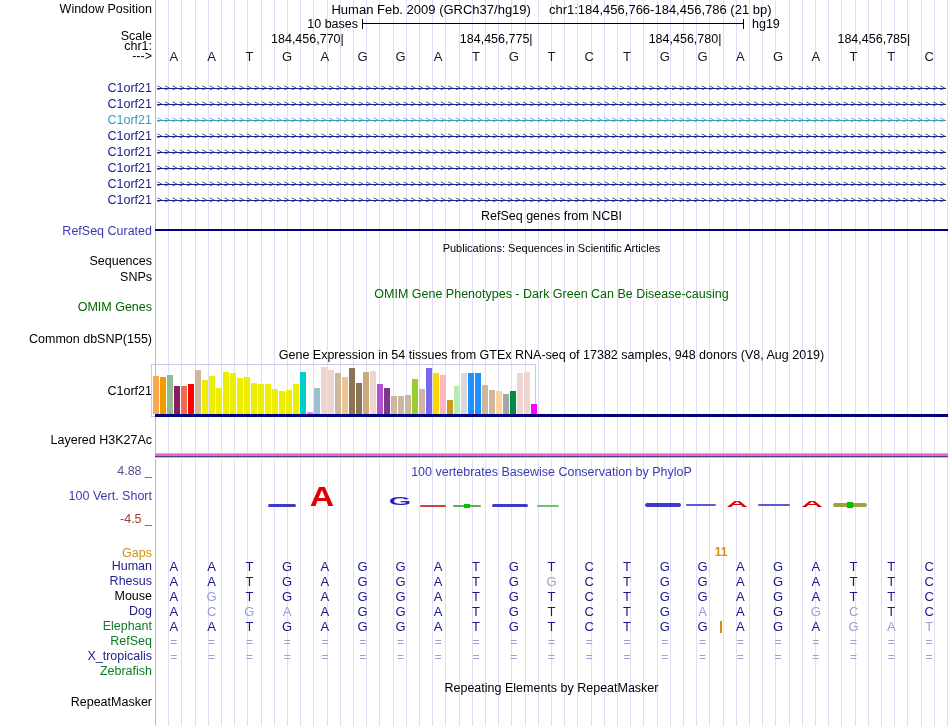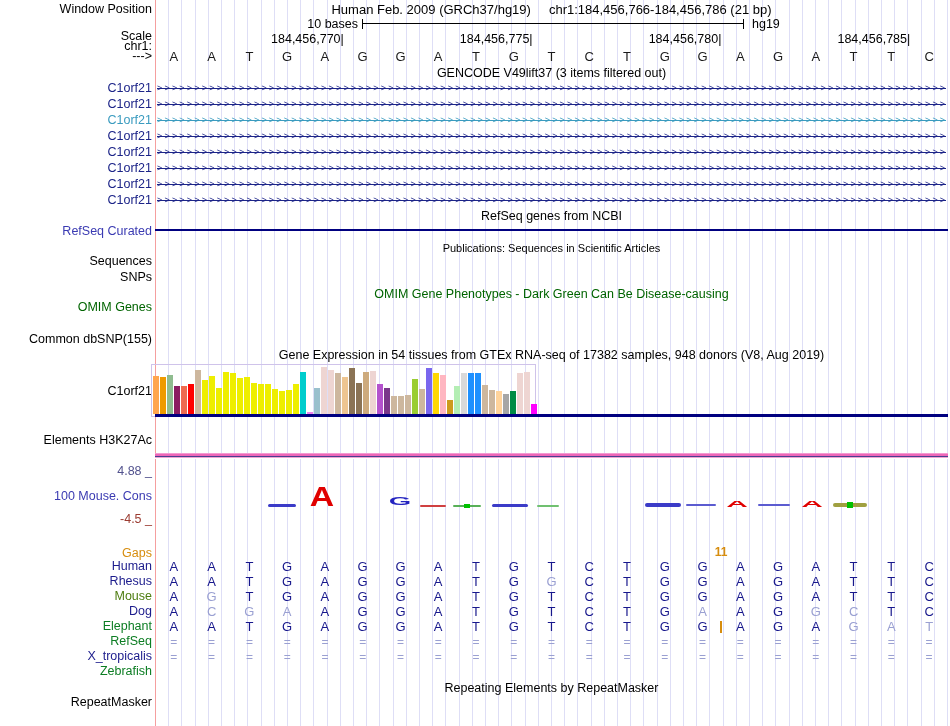--- a/index.html
+++ b/index.html
@@ -81,21 +81,20 @@
       <div class="base" style="left: 645.905px; width: 37.7619px;">G</div>
       <div class="base" style="left: 683.667px; width: 37.7619px;">G</div>
       <div class="base" style="left: 721.429px; width: 37.7619px;">A</div>
       <div class="base" style="left: 759.19px; width: 37.7619px;">G</div>
       <div class="base" style="left: 796.952px; width: 37.7619px;">A</div>
       <div class="base" style="left: 834.714px; width: 37.7619px;">T</div>
       <div class="base" style="left: 872.476px; width: 37.7619px;">T</div>
       <div class="base" style="left: 910.238px; width: 37.7619px;">C</div>
     </div>
 
-  <div class="ctitle" style="top:67px">GENCODE V49lift37 (3 items filtered out)</div>
   <div id="gene-rows">
       <div class="lbl" style="top: 82px; color: rgb(28, 36, 136);">C1orf21</div>
       <div class="generow" style="top: 82px; color: rgb(28, 36, 136); background-image: linear-gradient(transparent 6px, rgb(28, 36, 136) 6px, rgb(28, 36, 136) 7px, transparent 7px);">&gt;&gt;&gt;&gt;&gt;&gt;&gt;&gt;&gt;&gt;&gt;&gt;&gt;&gt;&gt;&gt;&gt;&gt;&gt;&gt;&gt;&gt;&gt;&gt;&gt;&gt;&gt;&gt;&gt;&gt;&gt;&gt;&gt;&gt;&gt;&gt;&gt;&gt;&gt;&gt;&gt;&gt;&gt;&gt;&gt;&gt;&gt;&gt;&gt;&gt;&gt;&gt;&gt;&gt;&gt;&gt;&gt;&gt;&gt;&gt;&gt;&gt;&gt;&gt;&gt;&gt;&gt;&gt;&gt;&gt;&gt;&gt;&gt;&gt;&gt;&gt;&gt;&gt;&gt;&gt;&gt;&gt;&gt;&gt;&gt;&gt;&gt;&gt;&gt;&gt;&gt;&gt;&gt;&gt;&gt;&gt;&gt;&gt;&gt;&gt;&gt;&gt;&gt;&gt;&gt;&gt;&gt;&gt;&gt;&gt;</div>
       <div class="lbl" style="top: 98px; color: rgb(28, 36, 136);">C1orf21</div>
       <div class="generow" style="top: 98px; color: rgb(28, 36, 136); background-image: linear-gradient(transparent 6px, rgb(28, 36, 136) 6px, rgb(28, 36, 136) 7px, transparent 7px);">&gt;&gt;&gt;&gt;&gt;&gt;&gt;&gt;&gt;&gt;&gt;&gt;&gt;&gt;&gt;&gt;&gt;&gt;&gt;&gt;&gt;&gt;&gt;&gt;&gt;&gt;&gt;&gt;&gt;&gt;&gt;&gt;&gt;&gt;&gt;&gt;&gt;&gt;&gt;&gt;&gt;&gt;&gt;&gt;&gt;&gt;&gt;&gt;&gt;&gt;&gt;&gt;&gt;&gt;&gt;&gt;&gt;&gt;&gt;&gt;&gt;&gt;&gt;&gt;&gt;&gt;&gt;&gt;&gt;&gt;&gt;&gt;&gt;&gt;&gt;&gt;&gt;&gt;&gt;&gt;&gt;&gt;&gt;&gt;&gt;&gt;&gt;&gt;&gt;&gt;&gt;&gt;&gt;&gt;&gt;&gt;&gt;&gt;&gt;&gt;&gt;&gt;&gt;&gt;&gt;&gt;&gt;&gt;&gt;&gt;</div>
       <div class="lbl" style="top: 114px; color: rgb(58, 155, 191);">C1orf21</div>
       <div class="generow" style="top: 114px; color: rgb(58, 155, 191); background-image: linear-gradient(transparent 6px, rgb(58, 155, 191) 6px, rgb(58, 155, 191) 7px, transparent 7px);">&gt;&gt;&gt;&gt;&gt;&gt;&gt;&gt;&gt;&gt;&gt;&gt;&gt;&gt;&gt;&gt;&gt;&gt;&gt;&gt;&gt;&gt;&gt;&gt;&gt;&gt;&gt;&gt;&gt;&gt;&gt;&gt;&gt;&gt;&gt;&gt;&gt;&gt;&gt;&gt;&gt;&gt;&gt;&gt;&gt;&gt;&gt;&gt;&gt;&gt;&gt;&gt;&gt;&gt;&gt;&gt;&gt;&gt;&gt;&gt;&gt;&gt;&gt;&gt;&gt;&gt;&gt;&gt;&gt;&gt;&gt;&gt;&gt;&gt;&gt;&gt;&gt;&gt;&gt;&gt;&gt;&gt;&gt;&gt;&gt;&gt;&gt;&gt;&gt;&gt;&gt;&gt;&gt;&gt;&gt;&gt;&gt;&gt;&gt;&gt;&gt;&gt;&gt;&gt;&gt;&gt;&gt;&gt;&gt;&gt;</div>
       <div class="lbl" style="top: 130px; color: rgb(28, 36, 136);">C1orf21</div>
       <div class="generow" style="top: 130px; color: rgb(28, 36, 136); background-image: linear-gradient(transparent 6px, rgb(28, 36, 136) 6px, rgb(28, 36, 136) 7px, transparent 7px);">&gt;&gt;&gt;&gt;&gt;&gt;&gt;&gt;&gt;&gt;&gt;&gt;&gt;&gt;&gt;&gt;&gt;&gt;&gt;&gt;&gt;&gt;&gt;&gt;&gt;&gt;&gt;&gt;&gt;&gt;&gt;&gt;&gt;&gt;&gt;&gt;&gt;&gt;&gt;&gt;&gt;&gt;&gt;&gt;&gt;&gt;&gt;&gt;&gt;&gt;&gt;&gt;&gt;&gt;&gt;&gt;&gt;&gt;&gt;&gt;&gt;&gt;&gt;&gt;&gt;&gt;&gt;&gt;&gt;&gt;&gt;&gt;&gt;&gt;&gt;&gt;&gt;&gt;&gt;&gt;&gt;&gt;&gt;&gt;&gt;&gt;&gt;&gt;&gt;&gt;&gt;&gt;&gt;&gt;&gt;&gt;&gt;&gt;&gt;&gt;&gt;&gt;&gt;&gt;&gt;&gt;&gt;&gt;&gt;&gt;</div>
       <div class="lbl" style="top: 146px; color: rgb(28, 36, 136);">C1orf21</div>
@@ -176,25 +175,26 @@
       <div class="bar" style="left: 489px; top: 390px; height: 24px; background: rgb(205, 183, 158);"></div>
       <div class="bar" style="left: 496px; top: 391px; height: 23px; background: rgb(255, 211, 155);"></div>
       <div class="bar" style="left: 503px; top: 394px; height: 20px; background: rgb(166, 166, 166);"></div>
       <div class="bar" style="left: 510px; top: 391px; height: 23px; background: rgb(0, 139, 69);"></div>
       <div class="bar" style="left: 517px; top: 373px; height: 41px; background: rgb(238, 213, 210);"></div>
       <div class="bar" style="left: 524px; top: 372px; height: 42px; background: rgb(238, 213, 210);"></div>
       <div class="bar" style="left: 531px; top: 404px; height: 10px; background: rgb(255, 0, 255);"></div>
     </div>
   <div class="navyline" style="top:414px;height:3px"></div>
 
-  <div class="lbl" style="top:434px">Elements H3K27Ac</div>
+  <div class="lbl" style="top:434px">Layered H3K27Ac</div>
   <div class="h3kband"></div>
 
   <div class="lbl gray-blue" style="top:465px">4.88 _</div>
-  <div class="lbl blue" style="top:490px">100 Mouse. Cons</div>
+  <div class="ctitle blue" style="top:466px">100 vertebrates Basewise Conservation by PhyloP</div>
+  <div class="lbl blue" style="top:490px">100 Vert. Short</div>
   <div class="cons" id="cons-glyphs">
       <div class="glyph" style="left: 268px; top: 18px; width: 28px; height: 3px; background: rgb(59, 59, 200); border-radius: 2px;"></div>
       <div class="glyph" style="left: 303px; top: -4px; width: 38px; text-align: center; color: rgb(224, 0, 0); font: bold 27px &quot;Liberation Sans&quot;, sans-serif; transform: scaleX(1.25);">A</div>
       <div class="glyph" style="left: 383px; top: 6px; width: 34px; text-align: center; color: rgb(36, 36, 192); font: bold 17px &quot;Liberation Sans&quot;, sans-serif; transform: scale(1.7, 0.62);">G</div>
       <div class="glyph" style="left: 420px; top: 19px; width: 26px; height: 2px; background: rgb(208, 64, 64); border-radius: 2px;"></div>
       <div class="glyph" style="left: 453px; top: 19px; width: 28px; height: 2px; background: rgb(88, 176, 88); border-radius: 2px;">
         <div style="position: absolute; left: 40%; top: -1px; width: 6px; height: 4px; background: rgb(0, 192, 0);"></div>
       </div>
       <div class="glyph" style="left: 492px; top: 18px; width: 36px; height: 3px; background: rgb(59, 59, 200); border-radius: 2px;"></div>
       <div class="glyph" style="left: 537px; top: 19px; width: 22px; height: 2px; background: rgb(112, 192, 112); border-radius: 2px;"></div>
@@ -249,21 +249,21 @@
       <div class="ab" style="left: 570.381px; top: 575px; width: 37.7619px; color: rgb(23, 23, 140); font-size: 13px;">C</div>
       <div class="ab" style="left: 608.143px; top: 575px; width: 37.7619px; color: rgb(23, 23, 140); font-size: 13px;">T</div>
       <div class="ab" style="left: 645.905px; top: 575px; width: 37.7619px; color: rgb(23, 23, 140); font-size: 13px;">G</div>
       <div class="ab" style="left: 683.667px; top: 575px; width: 37.7619px; color: rgb(23, 23, 140); font-size: 13px;">G</div>
       <div class="ab" style="left: 721.429px; top: 575px; width: 37.7619px; color: rgb(23, 23, 140); font-size: 13px;">A</div>
       <div class="ab" style="left: 759.19px; top: 575px; width: 37.7619px; color: rgb(23, 23, 140); font-size: 13px;">G</div>
       <div class="ab" style="left: 796.952px; top: 575px; width: 37.7619px; color: rgb(23, 23, 140); font-size: 13px;">A</div>
       <div class="ab" style="left: 834.714px; top: 575px; width: 37.7619px; color: rgb(23, 23, 140); font-size: 13px;">T</div>
       <div class="ab" style="left: 872.476px; top: 575px; width: 37.7619px; color: rgb(23, 23, 140); font-size: 13px;">T</div>
       <div class="ab" style="left: 910.238px; top: 575px; width: 37.7619px; color: rgb(23, 23, 140); font-size: 13px;">C</div>
-      <div class="lbl" style="top: 590px; color: #4d7c0f;">Mouse</div>
+      <div class="lbl" style="top: 590px; color: #000000;">Mouse</div>
       <div class="ab" style="left: 155px; top: 590px; width: 37.7619px; color: rgb(23, 23, 140); font-size: 13px;">A</div>
       <div class="ab" style="left: 192.762px; top: 590px; width: 37.7619px; color: rgb(154, 160, 210); font-size: 13px;">G</div>
       <div class="ab" style="left: 230.524px; top: 590px; width: 37.7619px; color: rgb(23, 23, 140); font-size: 13px;">T</div>
       <div class="ab" style="left: 268.286px; top: 590px; width: 37.7619px; color: rgb(23, 23, 140); font-size: 13px;">G</div>
       <div class="ab" style="left: 306.048px; top: 590px; width: 37.7619px; color: rgb(23, 23, 140); font-size: 13px;">A</div>
       <div class="ab" style="left: 343.81px; top: 590px; width: 37.7619px; color: rgb(23, 23, 140); font-size: 13px;">G</div>
       <div class="ab" style="left: 381.571px; top: 590px; width: 37.7619px; color: rgb(23, 23, 140); font-size: 13px;">G</div>
       <div class="ab" style="left: 419.333px; top: 590px; width: 37.7619px; color: rgb(23, 23, 140); font-size: 13px;">A</div>
       <div class="ab" style="left: 457.095px; top: 590px; width: 37.7619px; color: rgb(23, 23, 140); font-size: 13px;">T</div>
       <div class="ab" style="left: 494.857px; top: 590px; width: 37.7619px; color: rgb(23, 23, 140); font-size: 13px;">G</div>

